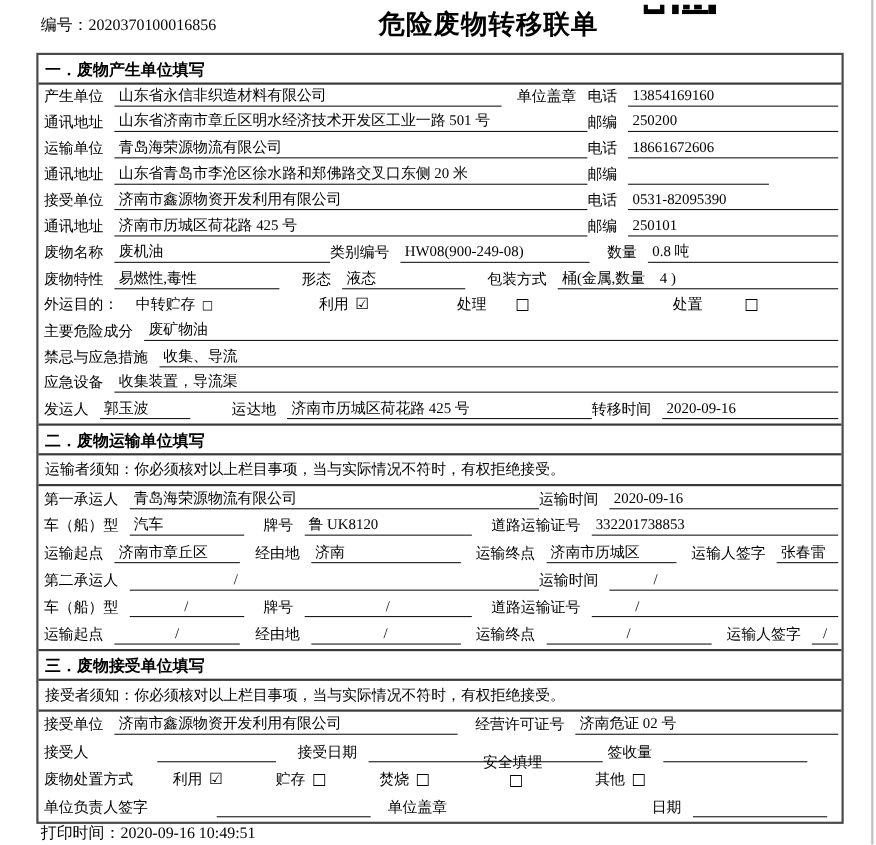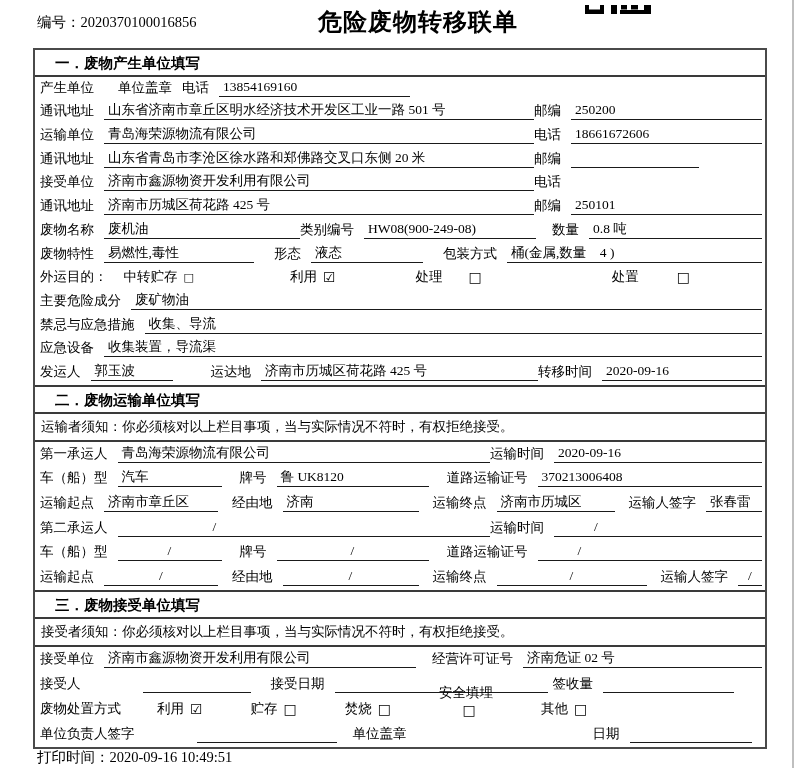--- a/index.html
+++ b/index.html
@@ -1,24 +1,24 @@
 <!DOCTYPE html>
 <html><head>
 <meta charset="utf-8">
 <style>
   * { margin:0; padding:0; box-sizing:border-box; }
   html,body { background:#fff; }
   body { font-family:"Liberation Serif","DejaVu Serif",serif; color:#000; }
   .doc { position:relative; width:796px; height:768px; background:#fff; overflow:hidden; }
   .edge-line { position:absolute; top:0; bottom:0; right:2px; width:2px; background:#bfbfbf; }
   .serial { position:absolute; left:37px; top:13px; font-size:14.5px; white-space:nowrap; }
-  .title { position:absolute; left:318px; top:6px; font-size:24px; font-weight:bold; letter-spacing:1px; white-space:nowrap; }
+  .title { position:absolute; left:344px; top:6px; font-size:24px; font-weight:bold; letter-spacing:1px; white-space:nowrap; }
   .qr-frag { position:absolute; left:585px; top:0; }
   .form { position:absolute; left:33px; top:48px; width:734px; border:2px solid #4a4a4a; background:#fff; }
-  .sec-header { font-size:14.5px; font-weight:bold; padding:4px 6px 2px 20px; height:27px; border-bottom:2px solid #3a3a3a; }
+  .sec-header { font-size:14.5px; font-weight:bold; padding:4px 6px 2px 6px; height:27px; border-bottom:2px solid #3a3a3a; }
   .sec-header.mid { border-top:2px solid #3a3a3a; height:29px; }
   .notice { font-size:13.5px; height:28px; line-height:26px; padding:0 6px; border-bottom:2px solid #3a3a3a; white-space:nowrap; }
   .row { display:flex; align-items:flex-end; padding:0 3px 4px 5px; font-size:13.5px; white-space:nowrap; }
   .s1 .row { height:23.7px; }
   .s2 .row { height:24.7px; }
   .s3 .row { height:25px; }
   .lbl { white-space:nowrap; margin-right:10px; }
   .fill { border-bottom:1.5px solid #1a1a1a; height:19px; line-height:18px; padding:0 4px; white-space:nowrap; overflow:hidden; }
   .grow { flex:1; }
   .rcol { display:flex; align-items:flex-end; flex-shrink:0; }
@@ -54,20 +54,21 @@
     </svg>
   </div>
 
   <div class="form">
 
     <div class="s1">
       <div class="sec-header">一．废物产生单位填写</div>
 
       <div class="row">
         <span class="lbl">产生单位</span>
+        <span class="fill grow">山东省永信非织造材料有限公司</span>
         <span class="lbl" style="margin-left:14px;">单位盖章</span>
         <div class="rcol rcol-phone">
           <span class="lbl">电话</span>
           <span class="fill grow">13854169160</span>
         </div>
       </div>
 
       <div class="row">
         <span class="lbl">通讯地址</span>
         <span class="fill grow">山东省济南市章丘区明水经济技术开发区工业一路 501 号</span>
@@ -93,20 +94,21 @@
           <span class="lbl">邮编</span>
           <span class="fill" style="width:128px;"></span>
         </div>
       </div>
 
       <div class="row">
         <span class="lbl">接受单位</span>
         <span class="fill grow">济南市鑫源物资开发利用有限公司</span>
         <div class="rcol rcol-phone">
           <span class="lbl">电话</span>
+          <span class="fill grow">0531-82095390</span>
         </div>
       </div>
 
       <div class="row">
         <span class="lbl">通讯地址</span>
         <span class="fill grow">济南市历城区荷花路 425 号</span>
         <div class="rcol rcol-phone">
           <span class="lbl">邮编</span>
           <span class="fill grow">250101</span>
         </div>
@@ -189,21 +191,21 @@
           <span class="fill grow">2020-09-16</span>
         </div>
       </div>
 
       <div class="row">
         <span class="lbl">车（船）型</span>
         <span class="fill" style="width:104px;">汽车</span>
         <span class="lbl" style="margin-left:18px;">牌号</span>
         <span class="fill" style="width:152px;">鲁 UK8120</span>
         <span class="lbl" style="margin-left:18px;">道路运输证号</span>
-        <span class="fill grow">370213006408</span>
+        <span class="fill grow">332201738853</span>
       </div>
 
       <div class="row">
         <span class="lbl">运输起点</span>
         <span class="fill" style="width:114px;">济南市章丘区</span>
         <span class="lbl" style="margin-left:14px;">经由地</span>
         <span class="fill" style="width:136px;">济南</span>
         <span class="lbl" style="margin-left:14px;">运输终点</span>
         <span class="fill" style="width:118px;">济南市历城区</span>
         <span class="lbl" style="margin-left:14px;">运输人签字</span>

